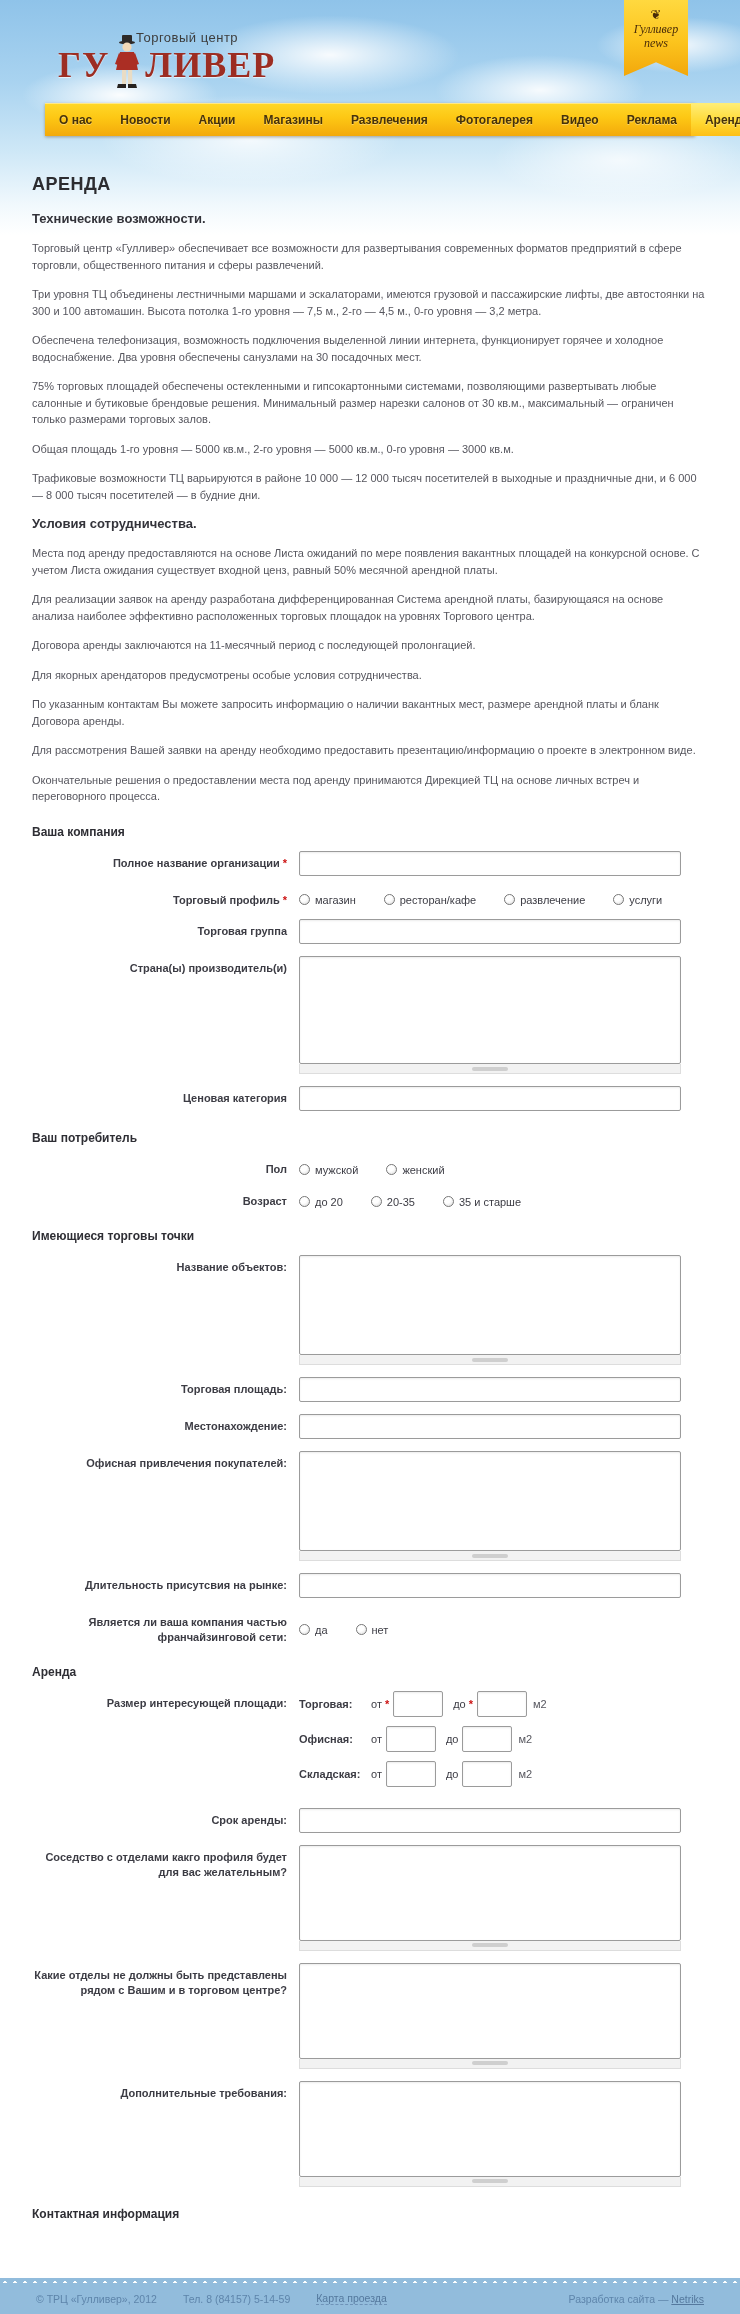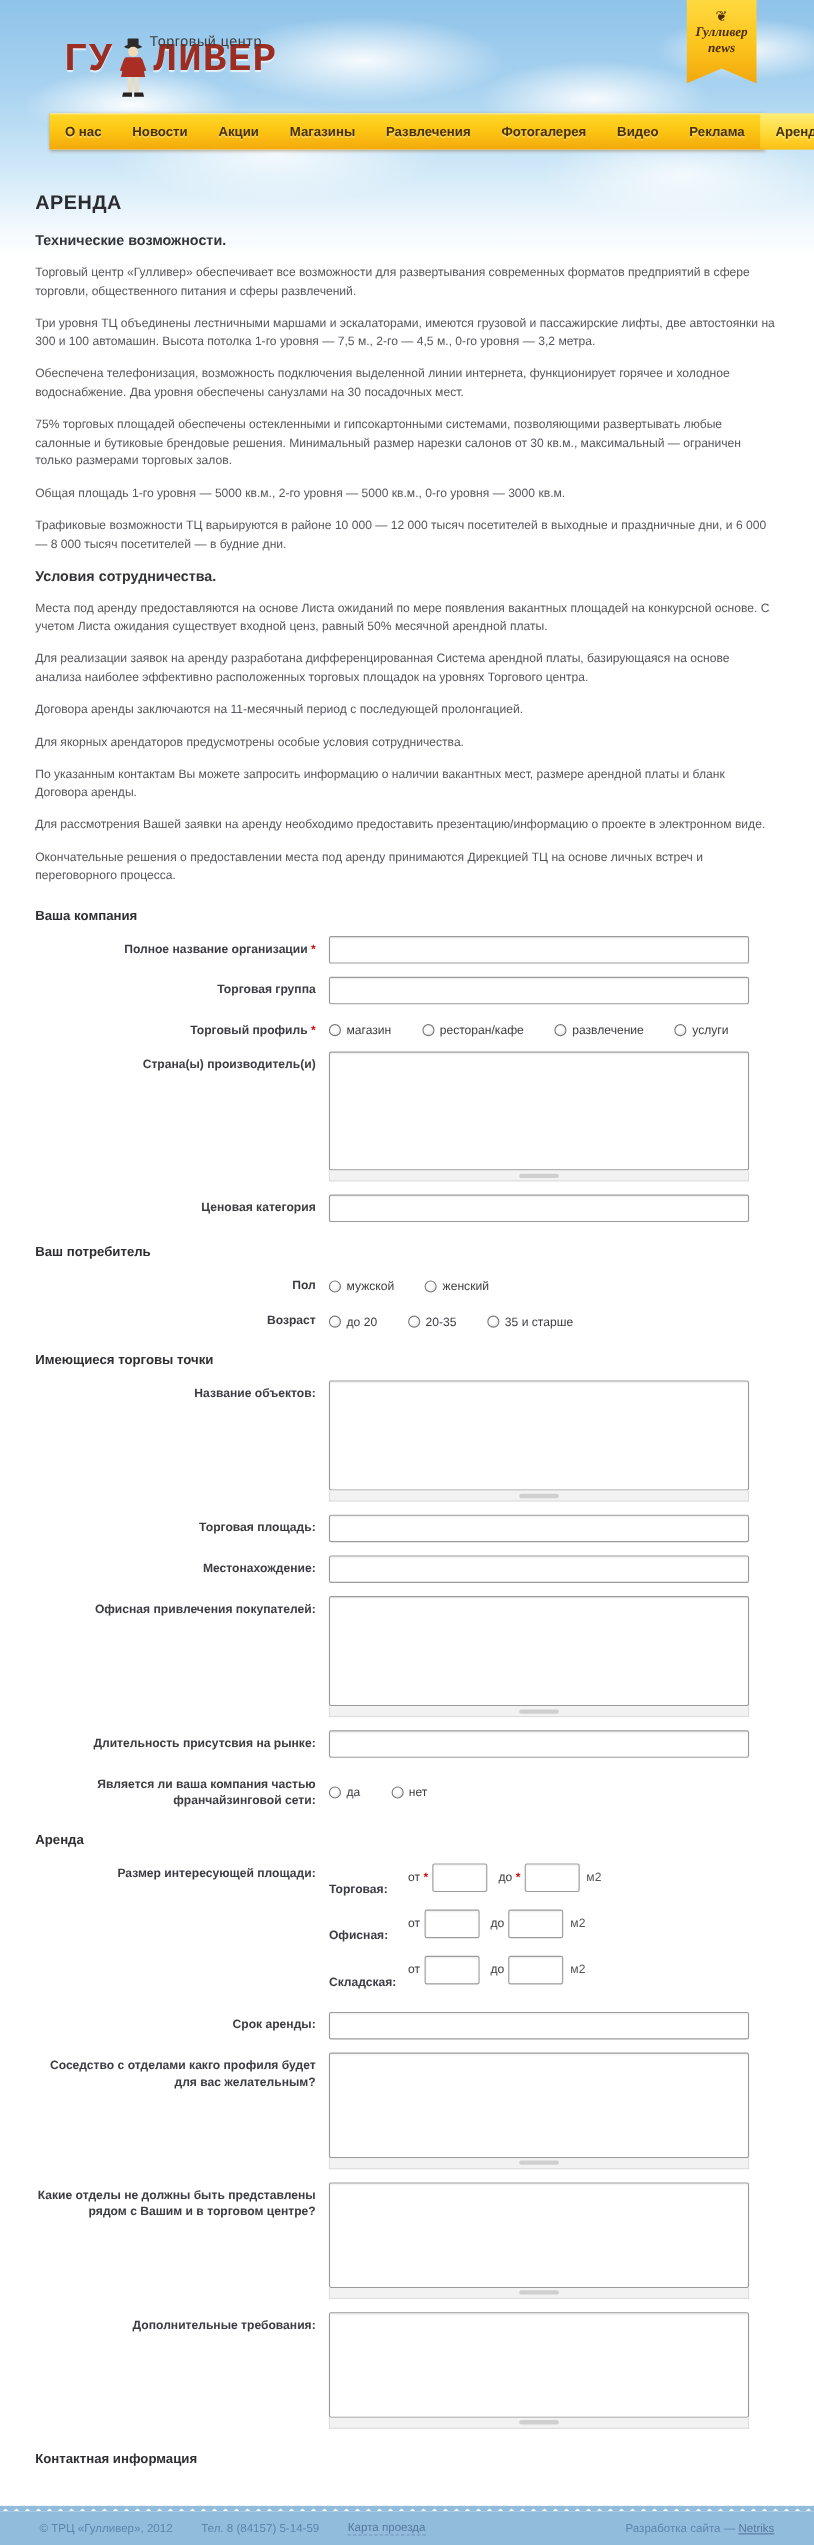--- a/index.html
+++ b/index.html
@@ -18,33 +18,33 @@
       radial-gradient(ellipse 200px 60px at 250px 140px, rgba(255,255,255,.8), rgba(255,255,255,0) 75%),
       radial-gradient(ellipse 170px 55px at 620px 160px, rgba(255,255,255,.75), rgba(255,255,255,0) 75%),
       linear-gradient(180deg,#8fc3e9 0%, #a9d3f0 35%, #cfe8f7 65%, #f2f9fd 88%, #ffffff 100%);
   }
 
   .header { position:relative; height:148px; }
 
   
   .logo { position:absolute; left:58px; top:8px; }
   .logo-tagline { position:absolute; left:78px; top:22px; font-size:13px; color:#3d3d3d; letter-spacing:.5px; }
-  .logo-title { display:flex; align-items:flex-start; font-family:Liberation Mono, monospace; font-weight:bold;
+  .logo-title { display:flex; align-items:center; font-family:Liberation Serif, serif; font-weight:bold;
                 font-size:36px; color:#9c2d23; letter-spacing:1px; text-shadow:0 1px 1px rgba(255,255,255,.7); margin-top:26px;}
   .mascot { margin:0 1px -6px 1px; }
 
   
   .news-ribbon {
     position:absolute; left:624px; top:0; width:64px; height:76px;
     background:linear-gradient(180deg,#ffd93f 0%, #fcc41d 55%, #f2a70c 100%);
     clip-path:polygon(0 0,100% 0,100% 100%,50% 82%,0 100%);
     text-align:center; padding-top:8px; box-shadow:0 2px 3px rgba(0,0,0,.25);
   }
   .news-orn { font-size:13px; color:#4a2c08; line-height:1; }
-  .news-text { font-family:"Liberation Serif", serif; font-style:italic; font-weight:bold;
+  .news-text { font-family:"Liberation Serif", serif; font-style:italic; font-weight:normal;
                font-size:12px; color:#4a2c08; line-height:1.15; margin-top:2px; }
 
   
   .nav-wrap { position:absolute; left:45px; right:45px; top:103px; height:33px; }
   .nav-bar {
     position:relative; height:33px; display:flex; align-items:stretch; justify-content:space-between;
     background:linear-gradient(180deg,#ffd829 0%, #fdc714 45%, #f3a90b 100%);
     box-shadow:0 1px 3px rgba(90,50,0,.4), inset 0 1px 0 rgba(255,255,255,.45);
   }
   .nav-item { display:flex; align-items:center; padding:0 14px; font-size:12px; font-weight:bold;
@@ -75,21 +75,21 @@
   .ta { width:382px; border:1px solid #9b9b9b; border-radius:2px; padding:4px 6px; resize:none;
         font-size:12px; color:#333; background:#fff; box-shadow:inset 0 1px 2px rgba(0,0,0,.08); display:block;}
   .tbar { width:382px; height:10px; background:#f2f2f2; border:1px solid #ddd; border-top:none;
           display:flex; justify-content:center; align-items:center; cursor:pointer; }
   .tbar .thumb { width:36px; height:4px; background:#cfcfcf; border-radius:2px; }
   .radios { display:flex; align-items:center; padding-top:5px; gap:28px; }
   .radio-opt { display:flex; align-items:center; gap:5px; font-size:11px; color:#3c3c44; cursor:pointer; }
   .radio-opt input { appearance:none; width:11px; height:11px; border:1px solid #777; border-radius:50%;
                      background:radial-gradient(circle at 35% 30%, #fff 40%, #d8d8d8); margin:0; cursor:pointer;}
   .size-row { display:flex; align-items:center; margin-bottom:9px; font-size:11px; color:#3c3c44; }
-  .size-kind { width:72px; font-weight:bold;margin-top:21px; }
+  .size-kind { width:72px; font-weight:bold; }
   .size-word { margin-right:4px; }
   .size-in { width:50px; height:26px; border:1px solid #9b9b9b; border-radius:2px; margin-right:10px;
              box-shadow:inset 0 1px 2px rgba(0,0,0,.08); padding:0 4px; font-size:12px;}
   .size-unit { margin-left:-4px; color:#56565e; }
 
   
   .footer { position:absolute; left:0; bottom:0; width:740px; height:31px; background:#92bcdc; }
   .footer::before { content:""; position:absolute; top:-5px; left:0; width:740px; height:5px;
     background-image:linear-gradient(135deg,#92bcdc 50%,transparent 50%),linear-gradient(225deg,#92bcdc 50%,transparent 50%);
     background-size:10px 5px; }
@@ -180,44 +180,44 @@
     <form>
 
       <div class="form-section-title">Ваша компания</div>
 
       <div class="frow">
         <label class="flabel"><span>Полное название организации</span><em class="req">*</em></label>
         <div class="fctrl"><input class="ti" type="text" style=""></div>
       </div>
 
       <div class="frow">
-        <label class="flabel">Торговая группа</label>
-        <div class="fctrl"><input class="ti" type="text" style=""></div>
-      </div>
-
-      <div class="frow">
         <label class="flabel"><span>Торговый профиль</span><em class="req">*</em></label>
         <div class="fctrl radios">
           <label class="radio-opt">
               <input type="radio" name="profile" style="">
               <span>магазин</span>
             </label>
           <label class="radio-opt">
               <input type="radio" name="profile" style="">
               <span>ресторан/кафе</span>
             </label>
           <label class="radio-opt">
               <input type="radio" name="profile" style="">
               <span>развлечение</span>
             </label>
           <label class="radio-opt">
               <input type="radio" name="profile" style="">
               <span>услуги</span>
             </label>
         </div>
+      </div>
+
+      <div class="frow">
+        <label class="flabel">Торговая группа</label>
+        <div class="fctrl"><input class="ti" type="text" style=""></div>
       </div>
 
 
       <div class="frow">
         <label class="flabel">Страна(ы) производитель(и)</label>
         <div class="fctrl">
           <textarea class="ta" style="height: 108px;"></textarea>
           <div class="tbar">
               <span class="thumb"></span>
             </div>

